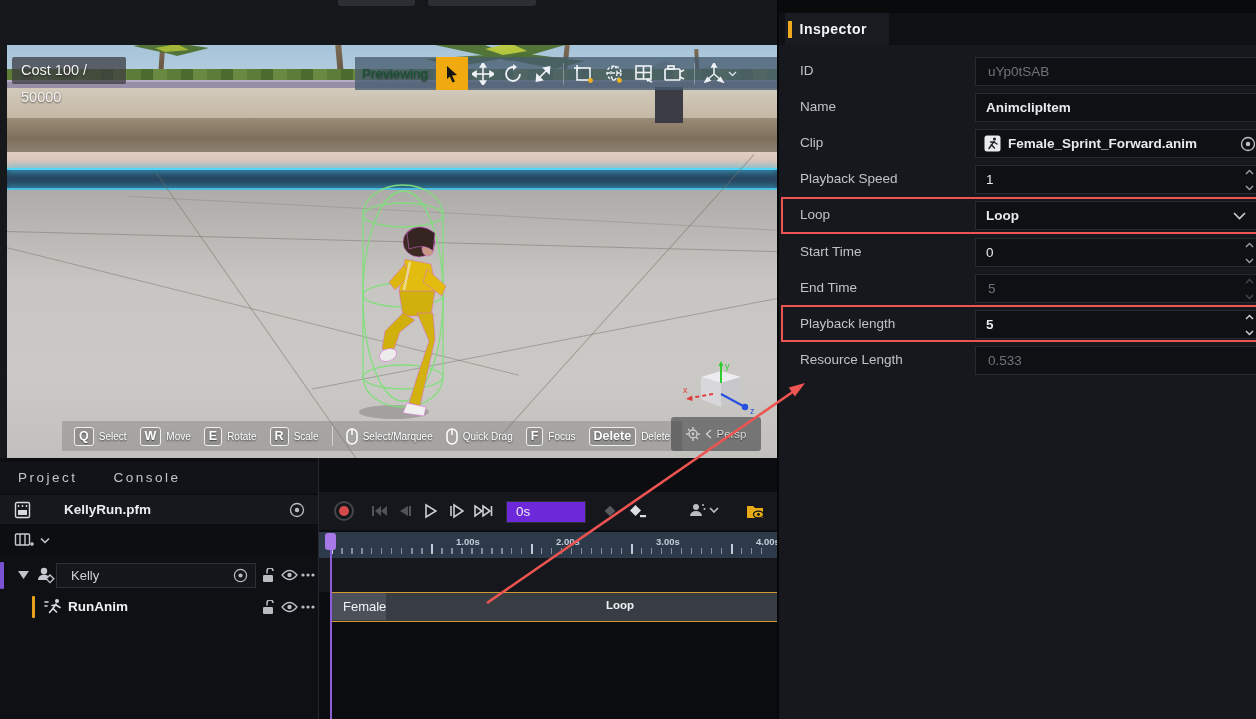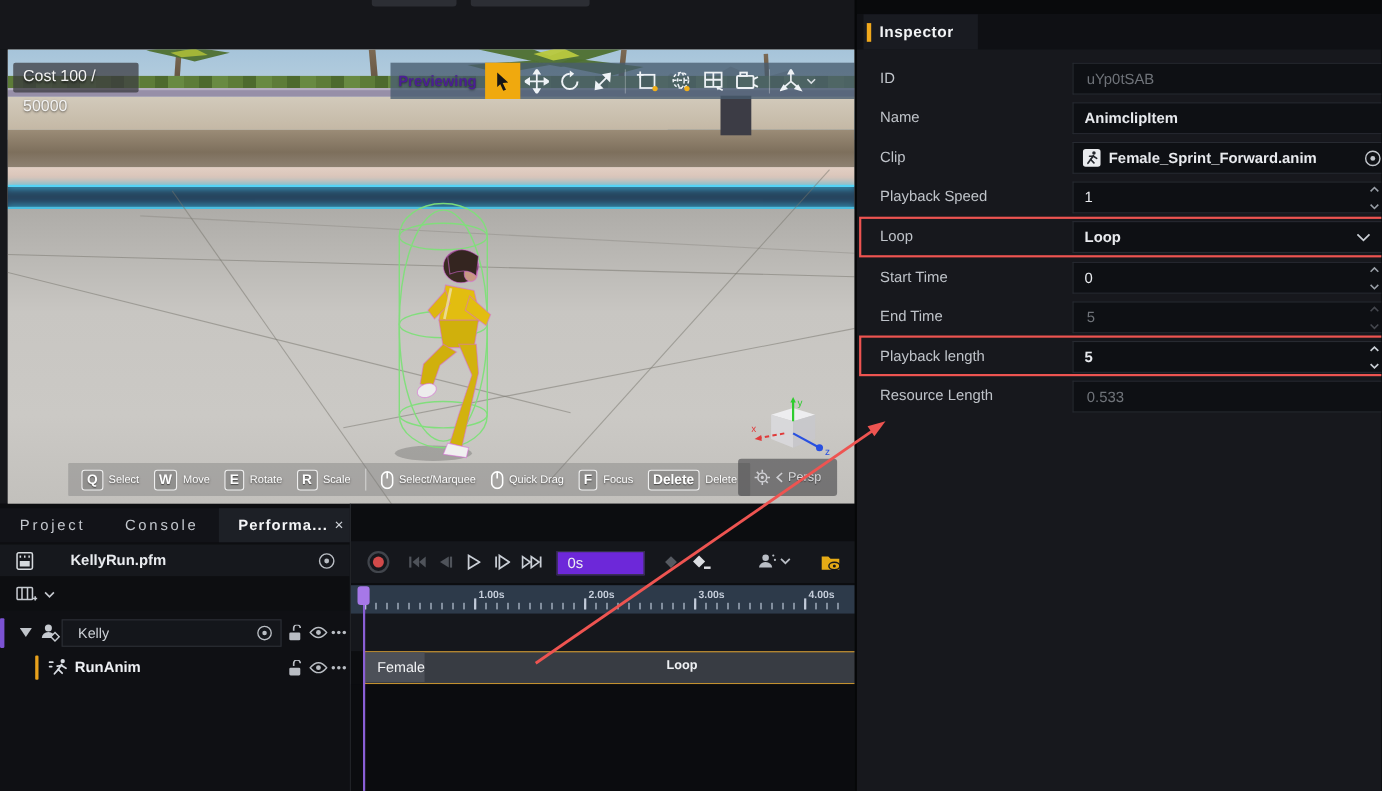--- a/index.html
+++ b/index.html
@@ -38,21 +38,21 @@
   .seam { background:rgba(118,115,108,.5); height:1px; }
   #char-shadow { left:352px; top:360px; width:70px; height:14px; border-radius:50%;
                  background:rgba(70,70,70,.28); }
 
   
   #cost-chip { left:5px; top:12px; width:114px; height:27px; background:rgba(58,58,64,.74);
                border-radius:2px; color:#f3f3f3; font-size:14.5px; line-height:27px; padding-left:9px;
                text-shadow:0 1px 2px rgba(0,0,0,.6); }
   #vtoolbar { left:348px; top:12px; width:422px; height:33px; background:rgba(72,92,112,.78);
               display:flex; align-items:center; }
-  #previewing { color:#4c1d95; font-size:13.5px; font-weight:bold; padding:0 8px 0 7px;
+  #previewing { color:#14532d; font-size:13.5px; font-weight:normal; padding:0 8px 0 7px;
                 text-shadow:0 1px 2px rgba(0,0,0,.5); }
   .vt-btn { width:32px; height:33px; display:flex; align-items:center; justify-content:center; }
   .vt-btn.active { background:#f0a90e; }
   .vt-sep { width:1px; height:22px; background:rgba(255,255,255,.28); margin:0 5px; }
   .vt-icon { display:flex; align-items:center; justify-content:center; width:30px; height:33px; }
 
   #hotkey-bar { left:55px; top:376px; height:30px; background:rgba(125,125,125,.42);
                 display:flex; align-items:center; padding:0 12px; gap:13px; border-radius:1px; }
   .hk { display:flex; align-items:center; gap:5px; }
   .hk-key { border:1.5px solid #efefef; border-radius:3px; padding:0 4px; min-width:12px; height:19px;
@@ -92,21 +92,21 @@
   #rec-btn { left:15px; top:9px; width:20px; height:20px; border-radius:50%; border:2px solid #41454c;
              display:flex; align-items:center; justify-content:center; }
   #rec-btn i { width:10px; height:10px; border-radius:50%; background:#d24a4a; }
   .tr-ic { position:absolute; top:11px; }
   #timebox { left:187px; top:9px; width:80px; height:22px; background:#6d28d9; border:1px solid #2e3138;
              color:#eceef2; font-size:13.5px; line-height:20px; padding-left:9px; }
   #ruler { left:0; top:74px; width:459px; height:26px; background:#2d3a4a; }
   #ruler .ticks { position:absolute; left:12px; bottom:4px; width:436px; height:6px;
       background-image:repeating-linear-gradient(90deg,rgba(200,212,228,.55) 0 1.5px,transparent 1.5px 10px); }
   .major-tick { position:absolute; bottom:4px; width:1.5px; height:10px; background:#c2cbda; }
-  .tick-label { position:absolute; top:4px; color:#c6cedb; font-size:9.5px; font-weight:bold; }
+  .tick-label { position:absolute; top:4px; color:#c6cedb; font-size:9.5px; font-weight:bold;margin-left:21px; }
   #playhead { left:6px; top:75px; width:11px; height:17px; background:#a678e8; border-radius:3px; z-index:5; }
   #playline { left:11px; top:92px; width:1.5px; height:169px; background:#8a5fd6; z-index:4; }
   #track-gap { left:0; top:100px; width:459px; height:34px; background:#15171c; }
   #clip-row { left:12px; top:134px; width:534px; height:30px; background:#383c43;
               border:1.5px solid #d29a2e; }
   #clip-head { position:absolute; left:0; top:0; width:54px; height:27px; background:#4c5058;
                color:#f2f3f5; font-size:13px; line-height:27px; padding-left:11px; }
   #clip-loop { position:absolute; left:238px; top:6px; width:100px; text-align:center;
                color:#eef0f3; font-size:11.5px; font-weight:bold; }
   #tl-bottom { left:0; top:164px; width:459px; height:97px; background:#0b0c0f; }
@@ -364,24 +364,20 @@
         <polyline points="6,1 1.5,5 6,9"></polyline>
       </svg>
       <span>Persp</span>
     </div>
   </div>
 
   <div class="abs" id="bl-panel">
     <div class="abs" id="bl-tabs">
       <div class="bl-tab">Project</div>
       <div class="bl-tab">Console</div>
-      <div class="bl-tab active">
-        <span>Performa...</span>
-        <span class="close-x">×</span>
-      </div>
     </div>
 
     <div class="abs" id="file-row">
       <svg style="margin-left:14px;" width="17" height="18" viewBox="0 0 17 18" fill="none" stroke="#d6dade" stroke-width="1.4">
         <rect x="1.5" y="1.5" width="14" height="15" rx="1.5"></rect>
         <rect x="4" y="9" width="9" height="5" fill="#d6dade" stroke="none"></rect>
         <line x1="4.5" y1="4" x2="4.5" y2="6"></line>
           <line x1="8.5" y1="4" x2="8.5" y2="6"></line>
           <line x1="12.5" y1="4" x2="12.5" y2="6"></line>
       </svg>

